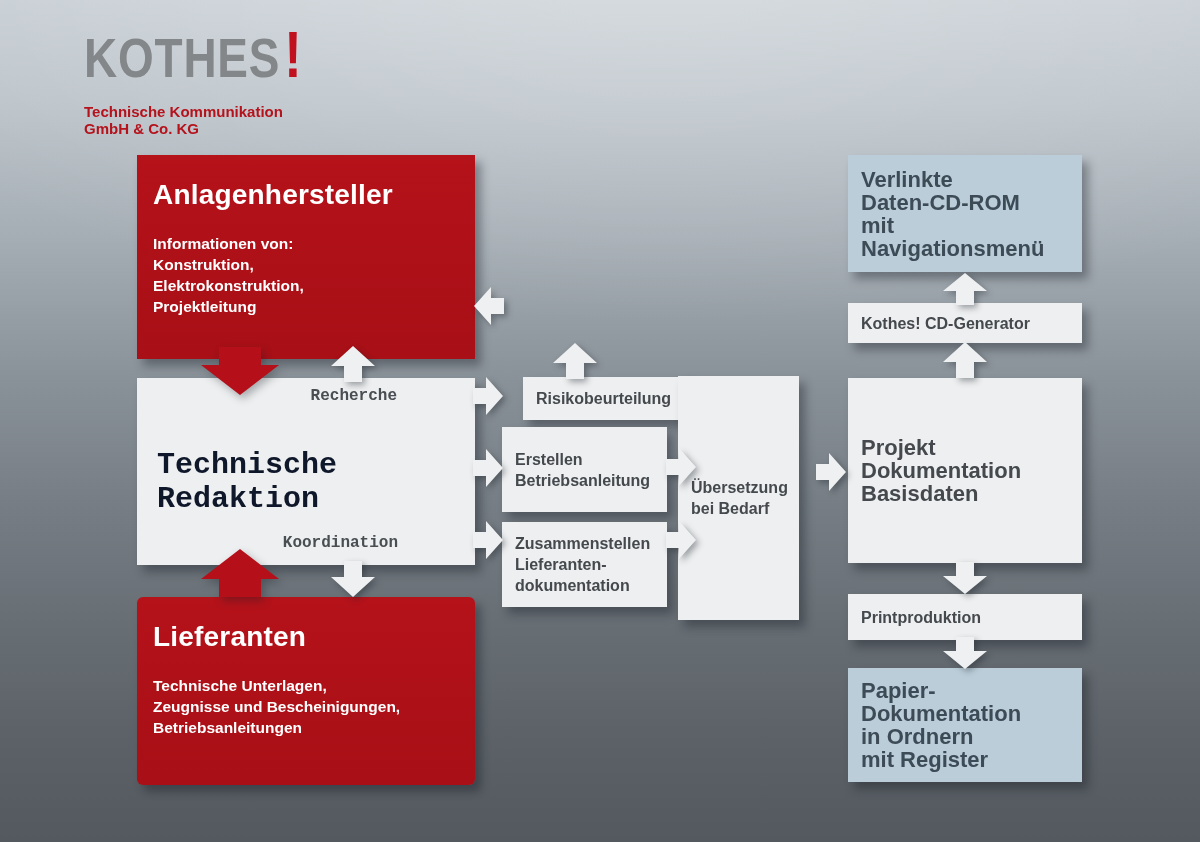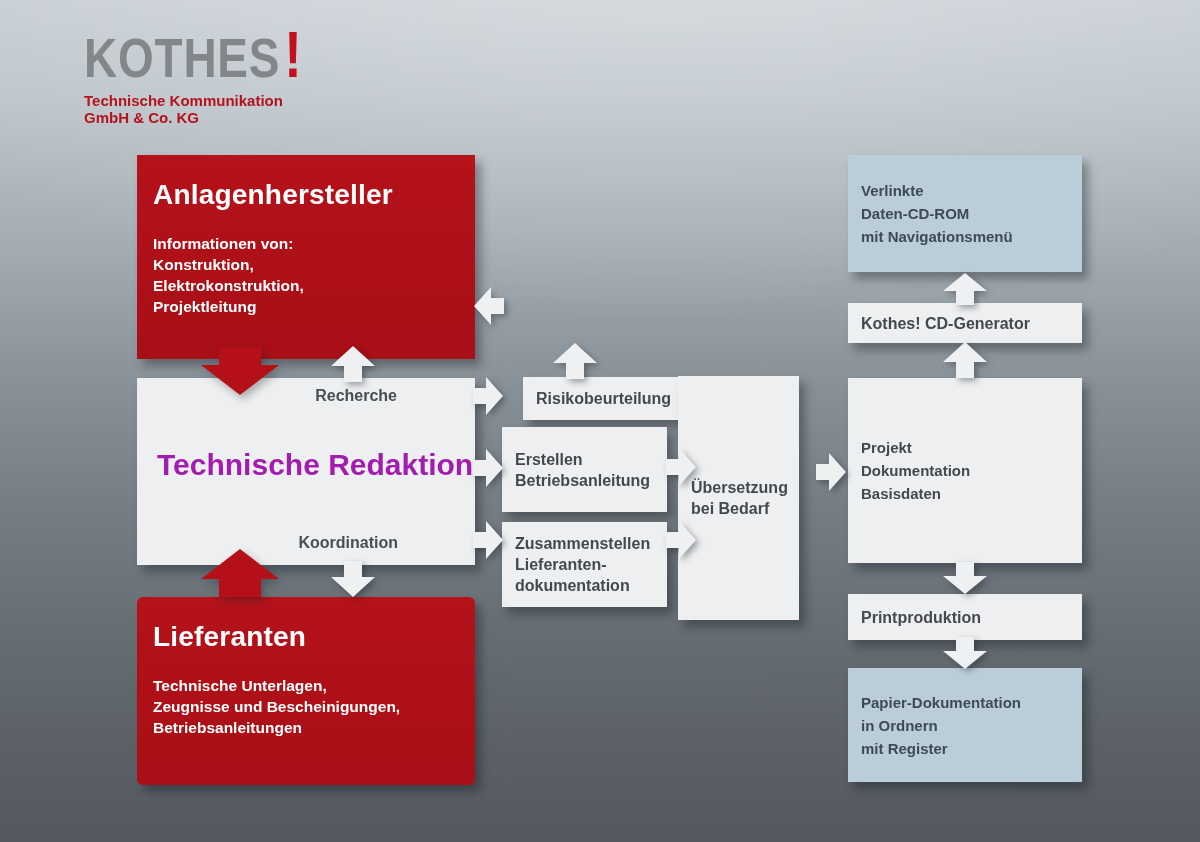--- a/index.html
+++ b/index.html
@@ -8,33 +8,33 @@
     font-family:"Liberation Sans",sans-serif;
     background:
       radial-gradient(130% 80% at 55% -8%, rgba(255,255,255,.30), rgba(255,255,255,0) 58%),
       linear-gradient(180deg,#c7ced4 0%,#bcc4ca 12%,#a6aeb5 28%,#8a9299 45%,#767d84 60%,#666d73 75%,#5b6167 88%,#54595f 100%);
   }
   
   .logo{position:absolute;left:84px;top:26px;}
   .logo-word{display:inline-block;transform:scaleX(.82);transform-origin:left top;
     font-weight:700;font-size:56px;line-height:58px;color:#84878a;letter-spacing:1px;white-space:nowrap;}
   .logo-bang{color:#c1101e;font-size:64px;margin-left:5px;}
-  .logo-sub{margin-top:5px;color:#b5121c;font-weight:700;font-size:15px;line-height:17px;white-space:pre-line;}
+  .logo-sub{margin-top:16px;color:#b5121c;font-weight:700;font-size:15px;line-height:17px;white-space:pre-line;}
   
   .node{position:absolute;box-shadow:6px 7px 9px rgba(20,26,33,.38);box-sizing:border-box;}
   .light{background:#edeff0;color:#45494d;}
   .blue{background:#bacdd8;color:#3d4b57;}
   .red{background:linear-gradient(180deg,#b5121a 0%,#a80f16 100%);color:#fff;}
   .ctr{display:flex;flex-direction:column;justify-content:center;padding-left:13px;padding-right:6px;}
   .pre{white-space:pre-line;}
   .mid-txt{font-size:16px;line-height:21px;font-weight:700;}
-  .blue-txt{font-size:15px;line-height:23px;font-weight:700;}
+  .blue-txt{font-size:22px;line-height:23px;font-weight:700;}
   .red .title{margin:24px 0 0 16px;font-size:28px;font-weight:700;letter-spacing:.2px;}
   .red .body{margin:22px 0 0 16px;font-size:15.5px;line-height:21px;font-weight:700;}
-  .tr-title{position:absolute;left:20px;top:70px;font-size:30px;font-weight:700;color:#a21caf;}
+  .tr-title{position:absolute;left:20px;top:70px;font-size:30px;font-weight:700;color:#0f172a;}
   .tr-lbl{position:absolute;font-size:16px;font-weight:700;color:#494e52;}
   .lbl-top{top:9px;right:78px;}
   .lbl-bottom{bottom:13px;right:77px;}
   
   svg.arr{position:absolute;filter:drop-shadow(3px 3px 3px rgba(20,26,33,.38));}
   svg.arr-red{position:absolute;filter:drop-shadow(3px 4px 4px rgba(20,26,33,.33));}
   .wfill{fill:#eef0f1;} .rfill{fill:#b5101a;}
 </style>
 </head>
 <body>
@@ -48,21 +48,21 @@
   </div>
 
   <div class="node red" style="left:137px;top:155px;width:338px;height:204px;">
     <div class="title">Anlagenhersteller</div>
     <div class="body pre">Informationen von:
 Konstruktion,
 Elektrokonstruktion,
 Projektleitung</div>
   </div>
 
-  <div class="node light" style="left:137px;top:378px;width:338px;height:187px;">
+  <div class="node light" style="left:137px;top:378px;width:338px;height:187px;font-family:Liberation Mono, monospace;">
     <div class="tr-lbl lbl-top">Recherche</div>
     <div class="tr-title">Technische Redaktion</div>
     <div class="tr-lbl lbl-bottom">Koordination</div>
   </div>
 
   <div class="node red" style="left:137px;top:597px;width:338px;height:188px;border-radius:6px;">
     <div class="title">Lieferanten</div>
     <div class="body pre">Technische Unterlagen,
 Zeugnisse und Bescheinigungen,
 Betriebsanleitungen</div>

